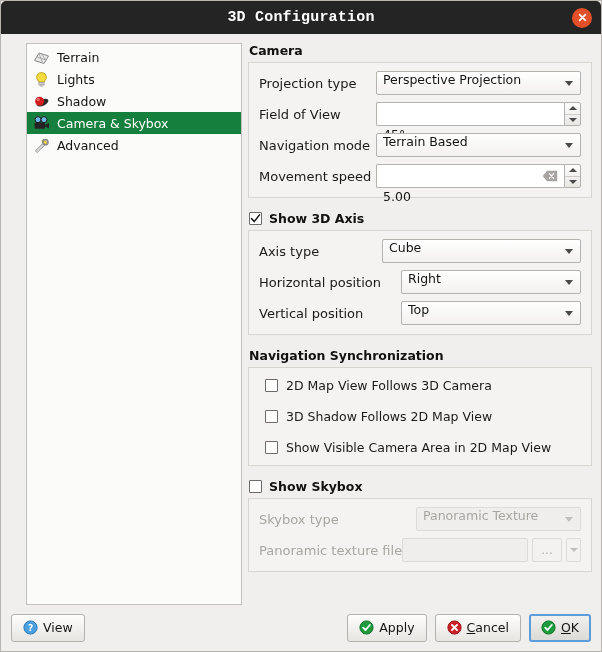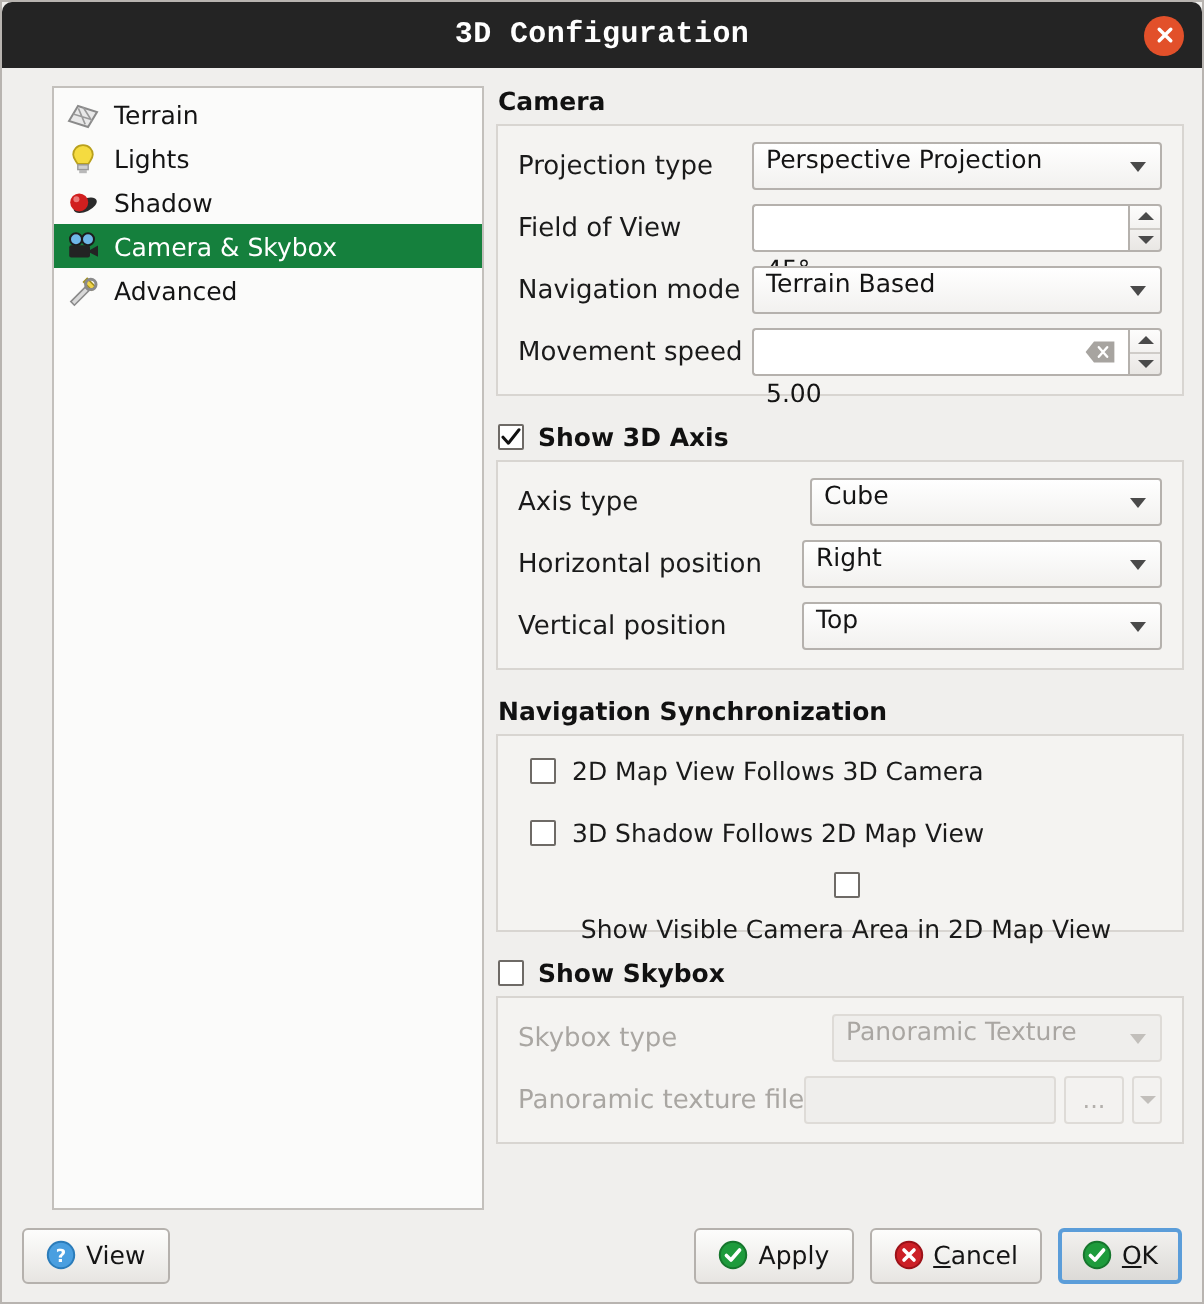--- a/index.html
+++ b/index.html
@@ -118,21 +118,21 @@
   
   .chk-head{display:flex;align-items:center;gap:7px;margin:0 0 4px 1px;}
   .chk-head .t{font-weight:bold;font-size:12.5px;color:#111;}
   .cbox{
     width:13px;height:13px;flex:0 0 13px;box-sizing:border-box;
     background:#ffffff;border:1px solid #6e6a66;border-radius:1px;
     display:flex;align-items:center;justify-content:center;cursor:pointer;
   }
   .cbox svg{display:block;}
   .chk-row{display:flex;align-items:center;gap:8px;height:23px;margin-bottom:8px;cursor:pointer;text-align:center;}
-  .chk-row:last-child{margin-bottom:0;flex-direction:column;}
+  .chk-row:last-child{margin-bottom:0;}
   .chk-row .t{font-size:12.5px;color:#1a1a1a;}
   .gap{height:13px;}
   
   .footer{
     position:absolute;left:0;right:0;bottom:0;height:47px;
     box-sizing:border-box;padding:0 10px;
     display:flex;align-items:center;
   }
   .btn{
     height:28px;box-sizing:border-box;padding:0 11px;
@@ -291,21 +291,21 @@
             <svg width="11" height="11" viewBox="0 0 11 11">
               <path d="M1.5 5.6 L4.2 8.6 L9.5 1.9" stroke="#111111" stroke-width="1.5" fill="none" stroke-linecap="round" stroke-linejoin="round"></path>
             </svg>
           </span>
           <span class="t">Show 3D Axis</span>
         </div>
         <div class="grpbox">
 
           <div class="row">
             <span class="lbl">Axis type</span>
-            <div class="ctl" style="width:176px;">
+            <div class="ctl" style="width:199px;">
               <div class="combo">
                 <span>Cube</span>
                 <span class="arrow"></span>
               </div>
             </div>
           </div>
 
           <div class="row">
             <span class="lbl">Horizontal position</span>
             <div class="ctl" style="width:180px;">

